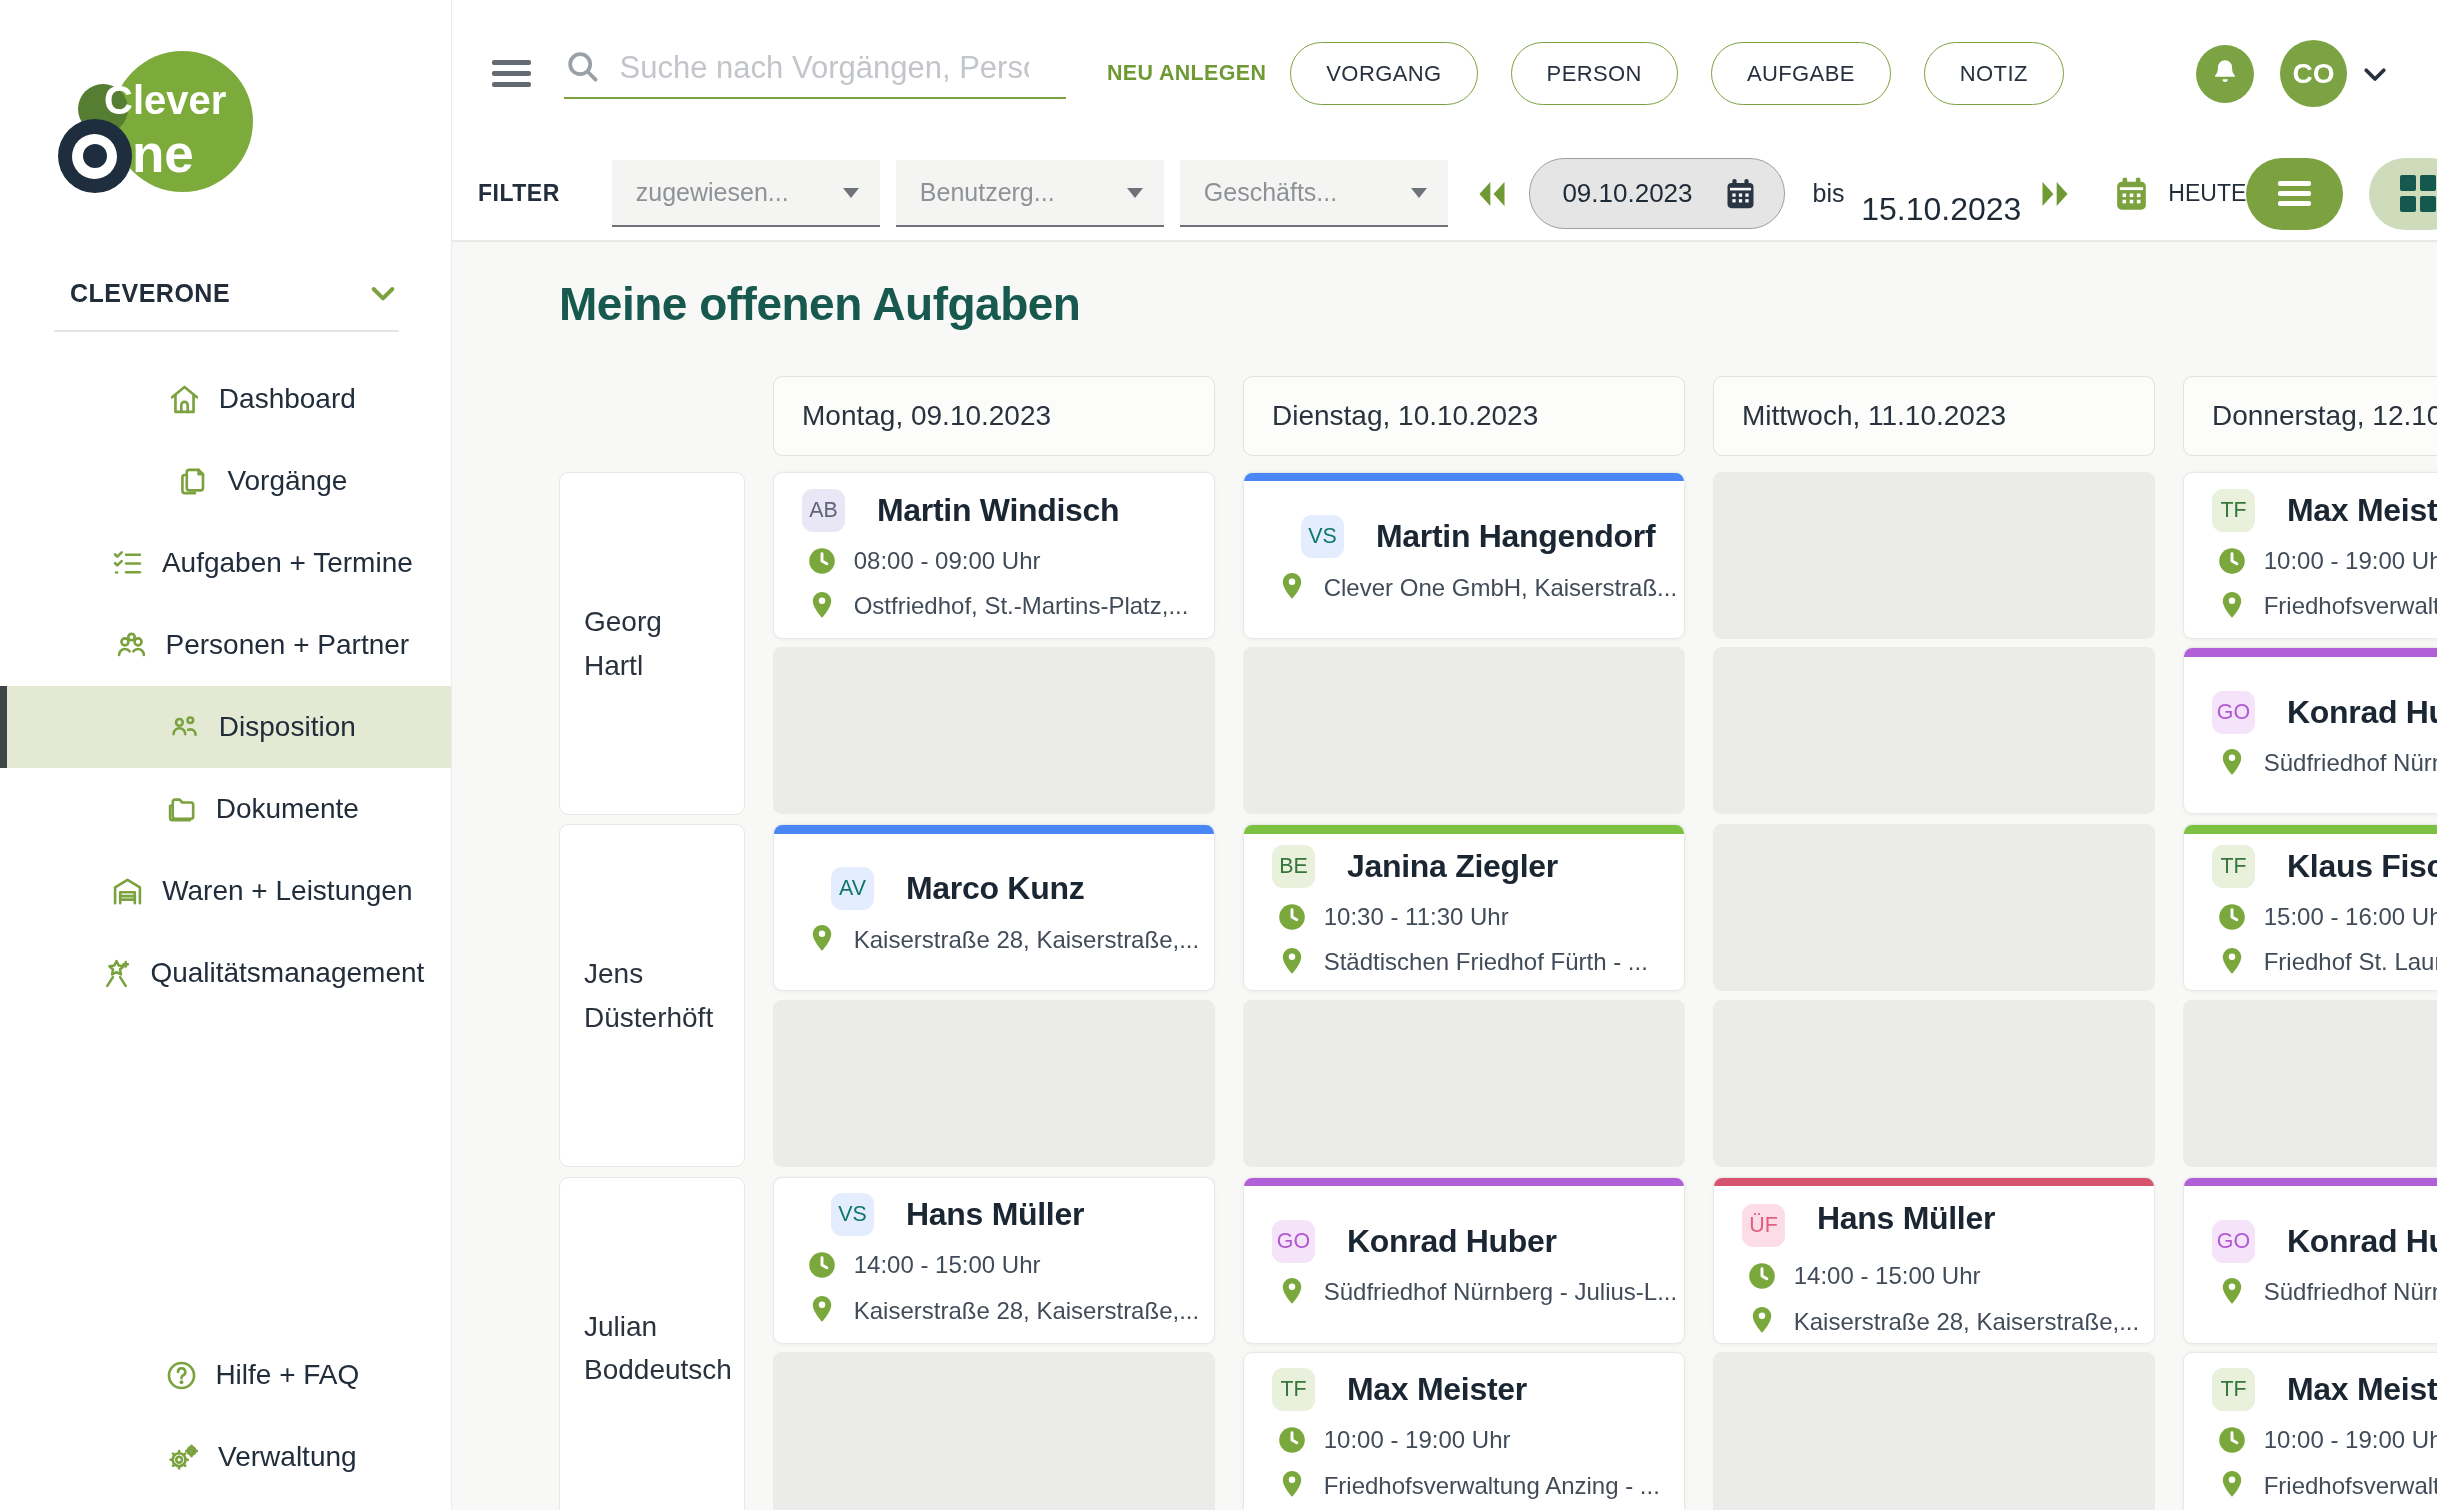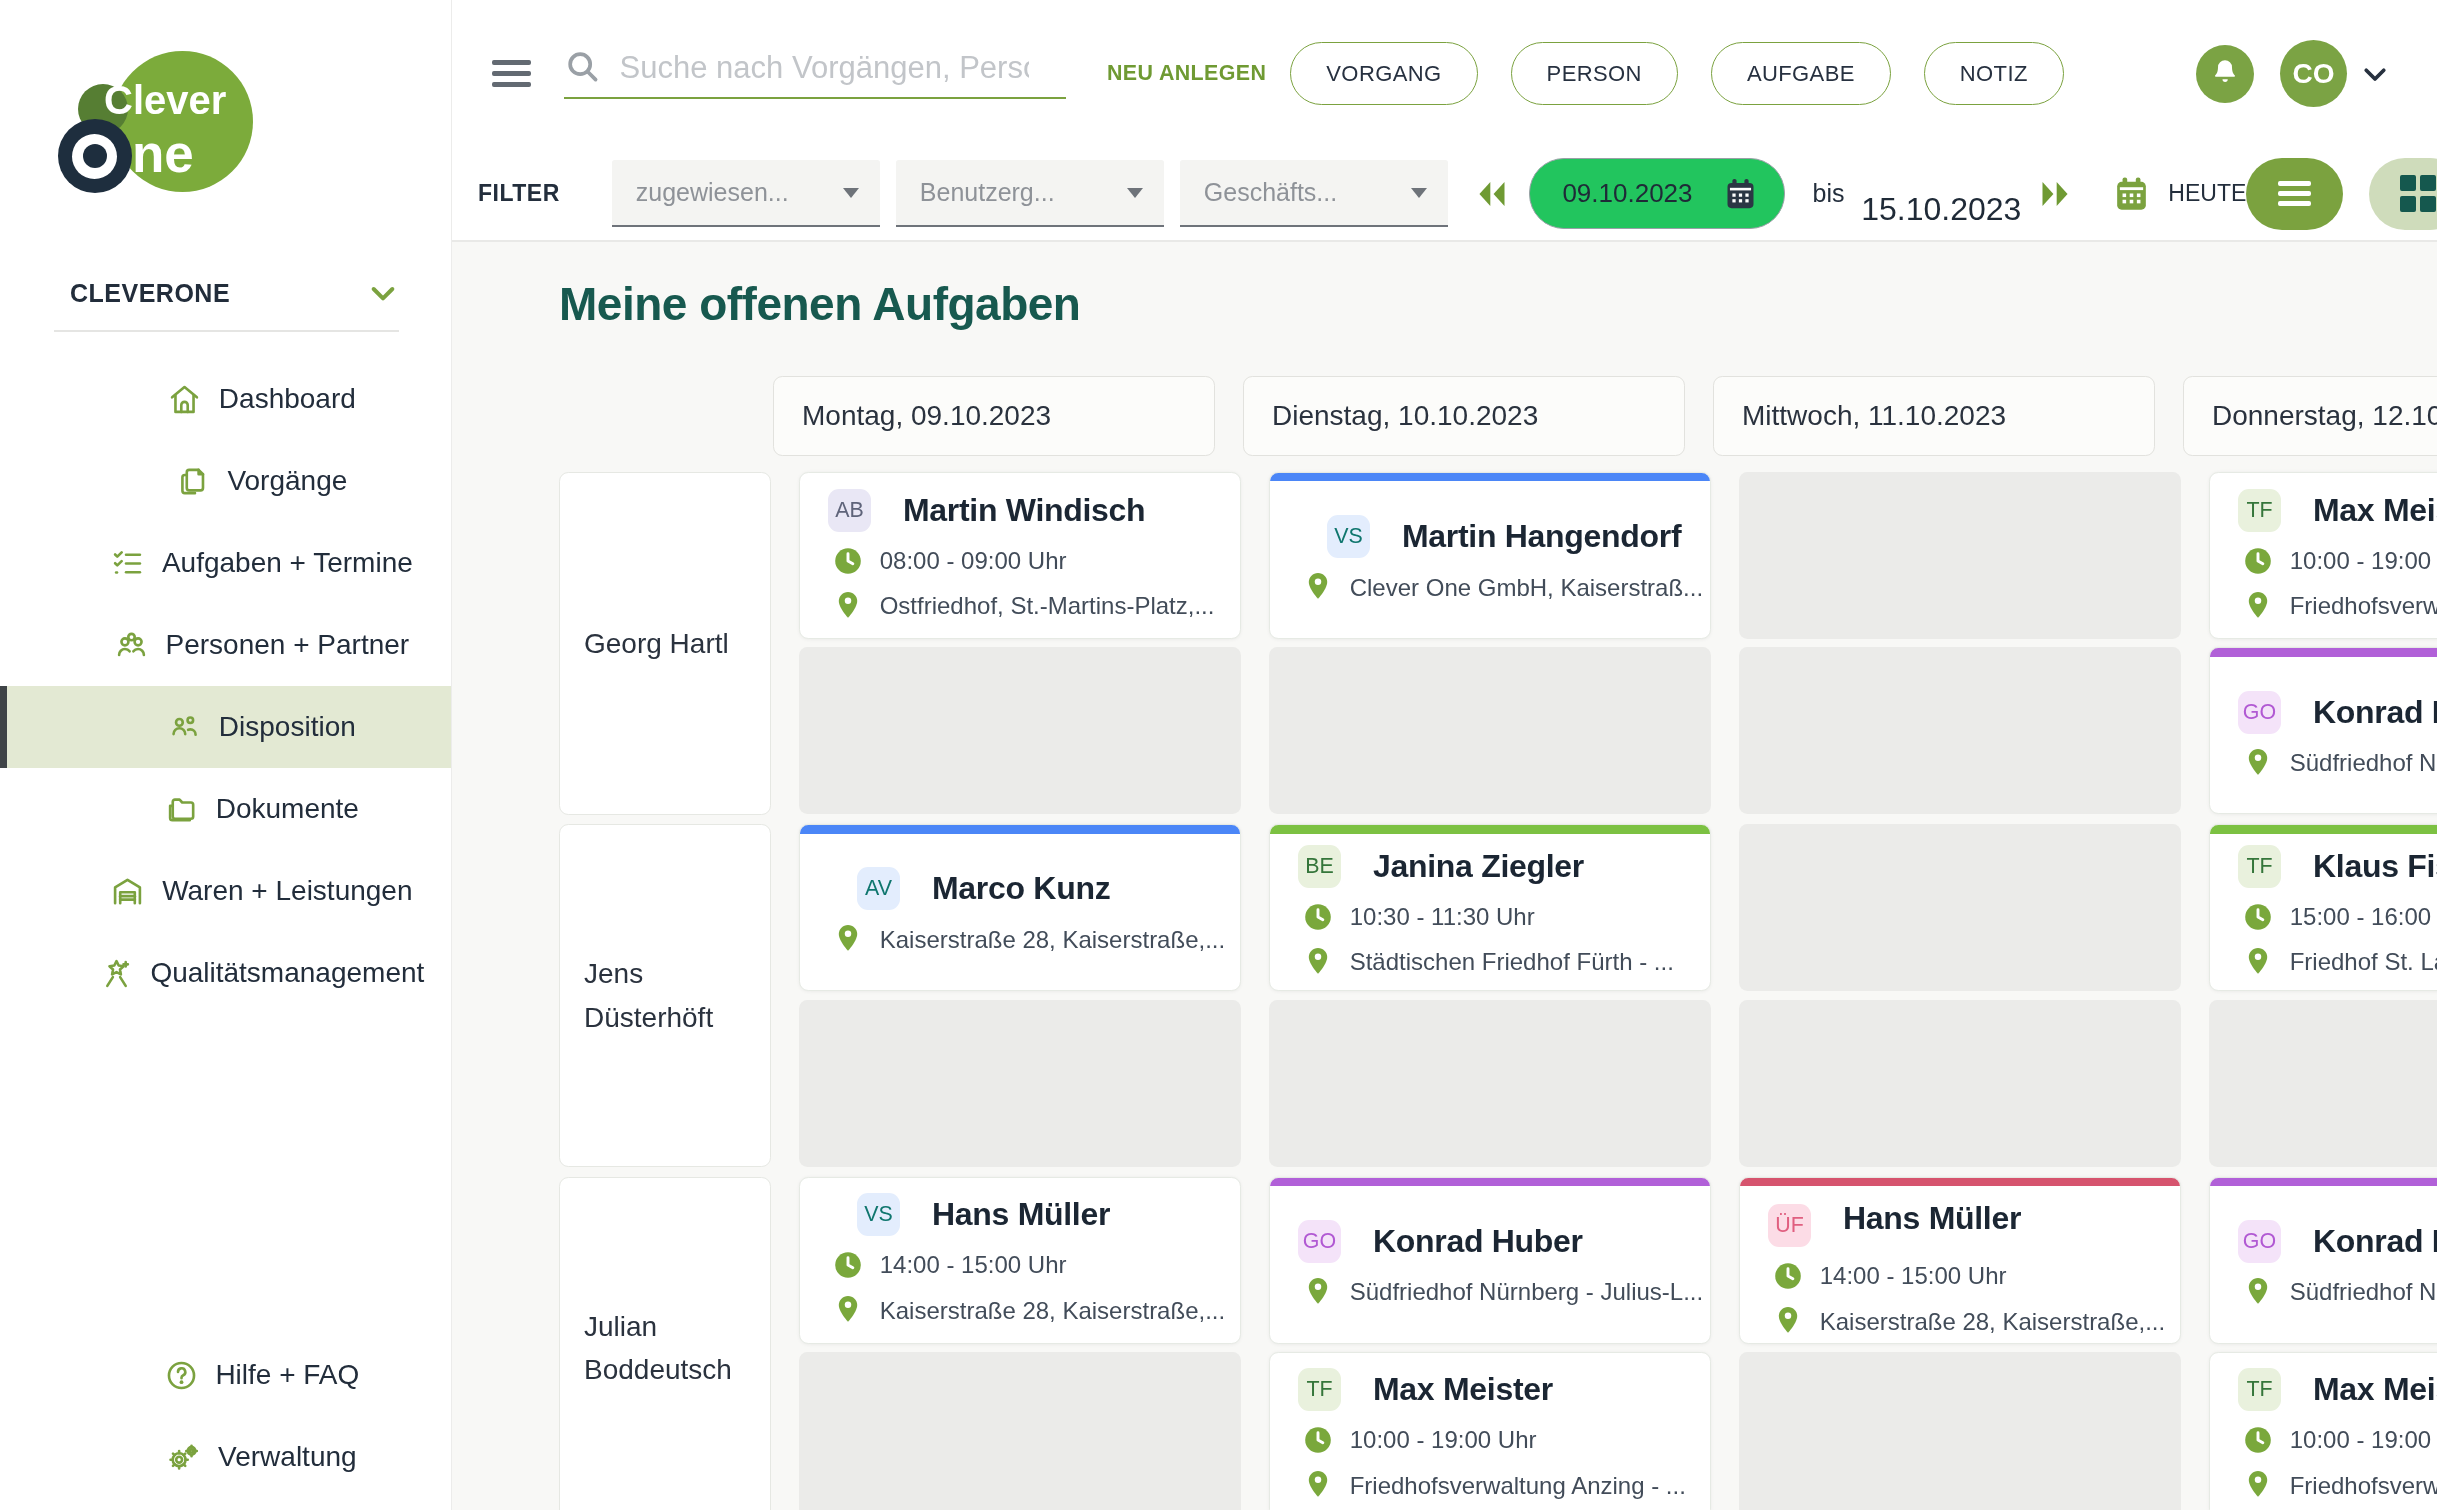--- a/index.html
+++ b/index.html
@@ -54,21 +54,21 @@
   .avatar { width:67px; height:67px; border-radius:50%; background:#7ba344; color:#fff; font-size:28px; font-weight:600; display:flex; align-items:center; justify-content:center; margin-left:26px; cursor:pointer; flex:none; }
   .user-caret { margin-left:13px; display:flex; cursor:pointer; }
   
   .filterbar { height:93px; background:#fff; display:flex; align-items:center; padding:0 28px 0 26px; }
   .filter-label { font-size:23px; font-weight:700; letter-spacing:0.5px; color:#232e3c; flex:none; }
   .filter-dropdowns { display:flex; gap:16px; margin-left:52px; flex:none; }
   .dropdown { width:268px; height:67px; background:#f4f4f2; border-bottom:2.8px solid #6e737a; border-radius:2.8px 2.8px 0 0; display:flex; align-items:center; justify-content:space-between; padding:0 20.4px 0 24px; cursor:pointer; }
   .dropdown-text { font-size:25px; color:#8e9298; }
   .caret { width:0; height:0; border-left:8.4px solid transparent; border-right:8.4px solid transparent; border-top:10.2px solid #6e737a; }
   .nav-arrows { display:flex; margin-left:26px; cursor:pointer; }
-  .date-pill { margin-left:18.6px; height:71px; min-width:243px; border:1.9px solid #99a0a6; border-radius:35px; display:flex; align-items:center; padding:0 24px 0 32px; cursor:pointer; background:#22c55e; flex:none;text-align:right; }
+  .date-pill { margin-left:18.6px; height:71px; min-width:243px; border:1.9px solid #99a0a6; border-radius:35px; display:flex; align-items:center; padding:0 24px 0 32px; cursor:pointer; background:#e5e5e5; flex:none;text-align:right; }
   .date-pill-text { font-size:26px; color:#1f2a37; }
   .date-pill .cal { margin-left:28px; display:flex; }
   .bis { margin-left:28px; font-size:25px; color:#232e3c; }
   .date-to { margin-left:16.7px; font-size:32px; color:#1f2a37; cursor:pointer;margin-top:32px; }
   .fwd { margin-left:15px; display:flex; cursor:pointer; }
   .heute-cal { margin-left:37px; display:flex; cursor:pointer; }
   .heute { margin-left:15px; font-size:23px; font-weight:500; color:#232e3c; cursor:pointer; }
   .view-toggles { margin-left:auto; display:flex; gap:26px; }
   .toggle { width:97px; height:72px; border-radius:36px; border:none; cursor:pointer; display:flex; align-items:center; justify-content:center; }
   .toggle.list { background:#7ba23f; }
@@ -80,21 +80,21 @@
   .main-divider { height:1.9px; background:#e9e9e7; }
   
   .content { position:absolute; top:242px; left:0; right:0; bottom:0; background:#f8f8f6; overflow:hidden; padding:35px 0 0 107px; }
   .page-title { font-size:46px; font-weight:700; color:#17594f; letter-spacing:-0.5px; }
   .board { margin-top:45px; }
   .board-header { display:flex; gap:28px; padding-left:214px; }
   .day-header { width:442px; height:80px; flex:none; background:#fcfcfa; border:1.9px solid #e2e2de; border-radius:9.3px; display:flex; align-items:center; padding-left:28px; }
   .day-header span { font-size:28px; color:#2a323e; }
   .board-rows { margin-top:16px; display:flex; flex-direction:column; gap:9.3px; }
   .board-row { display:flex; gap:28px; }
-  .row-label { width:212px; height:343px; flex:none; background:#fff; border:1.9px solid #e6e8e3; border-radius:9.3px; display:flex; align-items:center; padding:0 16.7px 0 24px; }
+  .row-label { width:186px; height:343px; flex:none; background:#fff; border:1.9px solid #e6e8e3; border-radius:9.3px; display:flex; align-items:center; padding:0 16.7px 0 24px; }
   .row-label span { font-size:28px; line-height:1.55; color:#2a323e; }
   .day-cell { width:442px; flex:none; display:flex; flex-direction:column; gap:8.4px; }
   .slot-empty { height:167px; background:#ebebe9; border-radius:8.4px; }
   .task-card { height:167px; background:#fff; border:0.9px solid #e6eae4; border-radius:9.3px; box-shadow:0 0.9px 3.7px rgba(0,0,0,.05); overflow:hidden; display:flex; flex-direction:column; cursor:pointer; }
   .card-accent { height:8.4px; flex:none; }
   .accent-blue { background:#4b86f7; }
   .accent-green { background:#7cc142; }
   .accent-purple { background:#b160d8; }
   .accent-red { background:#d6546e; }
   .card-body { flex:1; display:flex; flex-direction:column; justify-content:center; gap:13px; padding:0 18.6px 0 28px; }

